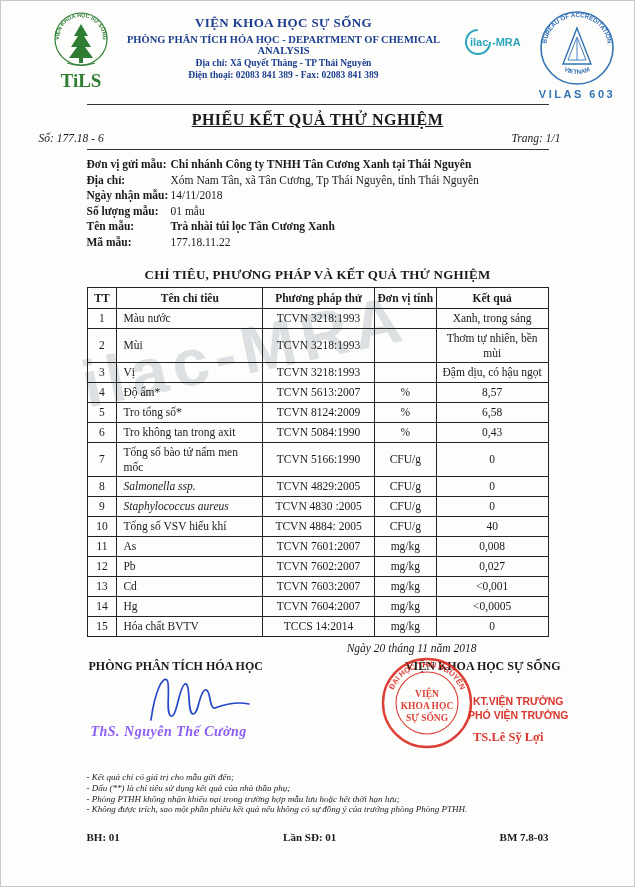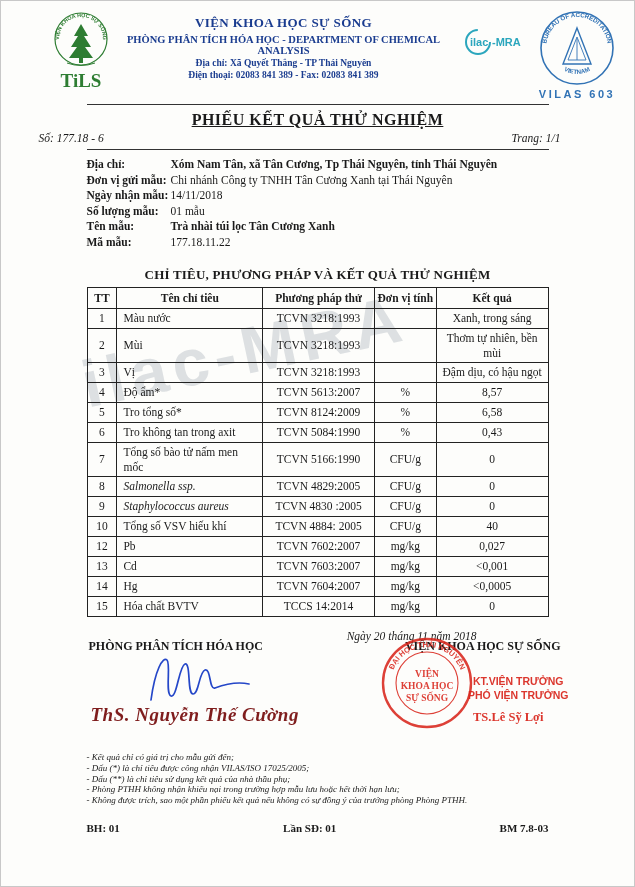--- a/index.html
+++ b/index.html
@@ -49,26 +49,26 @@
   .results col.c3 { width:112px; } .results col.c4 { width:62px; } .results col.c5 { width:112px; }
   .results th, .results td { border:1px solid #222; padding:2px 3px; text-align:center; vertical-align:middle; line-height:14.5px; }
   .results th { font-weight:bold; padding:3px 2px; }
   .results td:nth-child(2) { text-align:left; padding-left:6px; }
   .results tbody tr:nth-child(8) td:nth-child(2),
   .results tbody tr:nth-child(9) td:nth-child(2) { font-style:italic; }
   .results tbody td { height:20px; }
 
   
   .sig-area { position:relative; height:118px; margin-top:5px; }
-  .sig-date { position:absolute; top:8px; right:72px; font-style:italic; font-size:11.5px; }
+  .sig-date { position:absolute; top:0; right:72px; font-style:italic; font-size:11.5px; }
   .sig-left-title { position:absolute; top:17px; left:2px; font-weight:bold; font-size:12px; }
   .sig-right-title { position:absolute; top:17px; right:-12px; font-weight:bold; font-size:12px; }
   .sig-squiggle { position:absolute; top:30px; left:58px; }
-  .sig-left-name { position:absolute; top:82px; left:4px; color:#7f1d1d; font-style:italic;
-                   font-weight:bold; font-size:19px; letter-spacing:.5px; }
+  .sig-left-name { position:absolute; top:82px; left:4px; color:#8b5cf6; font-style:italic;
+                   font-weight:bold; font-size:14px; letter-spacing:.5px; }
   .red-stamp { position:absolute; top:14px; right:75px; opacity:.88; }
   .sig-roles { position:absolute; top:52px; right:-20px; color:#d9261c; font-weight:bold; font-size:10.5px;
                text-align:center; font-family:"Liberation Sans",sans-serif; line-height:14px; opacity:.92; }
   .sig-right-name { position:absolute; top:88px; right:5px; color:#d9261c; font-weight:bold; font-size:12.5px; opacity:.92; }
 
   
   .footnotes { margin-top:12px; font-size:9px; font-style:italic; line-height:10.8px; color:#222; }
   .doc-footer { display:flex; justify-content:space-between; margin-top:16px; font-size:11px;font-weight:bold; }
 </style>
 </head>
@@ -129,26 +129,26 @@
     <div class="rule top"></div>
     <h1 class="doc-title">PHIẾU KẾT QUẢ THỬ NGHIỆM</h1>
     <div class="no-page-row">
       <span>Số: 177.18 - 6</span>
       <span>Trang: 1/1</span>
     </div>
     <div class="rule"></div>
 
     <div class="info-block">
         <div class="info-row">
+          <span class="info-label">Đơn vị gửi mẫu:</span>
+          <span class="info-value">Chi nhánh Công ty TNHH Tân Cương Xanh tại Thái Nguyên</span>
+        </div>
+        <div class="info-row">
           <span class="info-label">Địa chỉ:</span>
           <span class="info-value">Xóm Nam Tân, xã Tân Cương, Tp Thái Nguyên, tỉnh Thái Nguyên</span>
-        </div>
-        <div class="info-row">
-          <span class="info-label">Đơn vị gửi mẫu:</span>
-          <span class="info-value">Chi nhánh Công ty TNHH Tân Cương Xanh tại Thái Nguyên</span>
         </div>
         <div class="info-row">
           <span class="info-label">Ngày nhận mẫu:</span>
           <span class="info-value">14/11/2018</span>
         </div>
         <div class="info-row">
           <span class="info-label">Số lượng mẫu:</span>
           <span class="info-value">01 mẫu</span>
         </div>
         <div class="info-row">
@@ -243,20 +243,27 @@
             <td>TCVN 4830 :2005</td>
             <td>CFU/g</td>
             <td>0</td>
           </tr>
           <tr>
             <td>10</td>
             <td>Tổng số VSV hiếu khí</td>
             <td>TCVN 4884: 2005</td>
             <td>CFU/g</td>
             <td>40</td>
+          </tr>
+          <tr>
+            <td>11</td>
+            <td>As</td>
+            <td>TCVN 7601:2007</td>
+            <td>mg/kg</td>
+            <td>0,008</td>
           </tr>
           <tr>
             <td>12</td>
             <td>Pb</td>
             <td>TCVN 7602:2007</td>
             <td>mg/kg</td>
             <td>0,027</td>
           </tr>
           <tr>
             <td>13</td>
@@ -308,21 +315,20 @@
 
       <div class="sig-roles">
         <div>KT.VIỆN TRƯỞNG</div>
         <div>PHÓ VIỆN TRƯỞNG</div>
       </div>
       <div class="sig-right-name">TS.Lê Sỹ Lợi</div>
     </div>
 
     <div class="footnotes">
         <div>- Kết quả chỉ có giá trị cho mẫu gửi đến;</div>
-        <div>- Dấu (*) là chỉ tiêu được công nhận VILAS/ISO 17025/2005;</div>
         <div>- Dấu (**) là chỉ tiêu sử dụng kết quả của nhà thầu phụ;</div>
         <div>- Phòng PTHH không nhận khiếu nại trong trường hợp mẫu lưu hoặc hết thời hạn lưu;</div>
         <div>- Không được trích, sao một phần phiếu kết quả nếu không có sự đồng ý của trưởng phòng Phòng PTHH.</div>
       </div>
 
     <div class="doc-footer">
       <span>BH: 01</span>
       <span>Lần SĐ: 01</span>
       <span>BM 7.8-03</span>
     </div>

